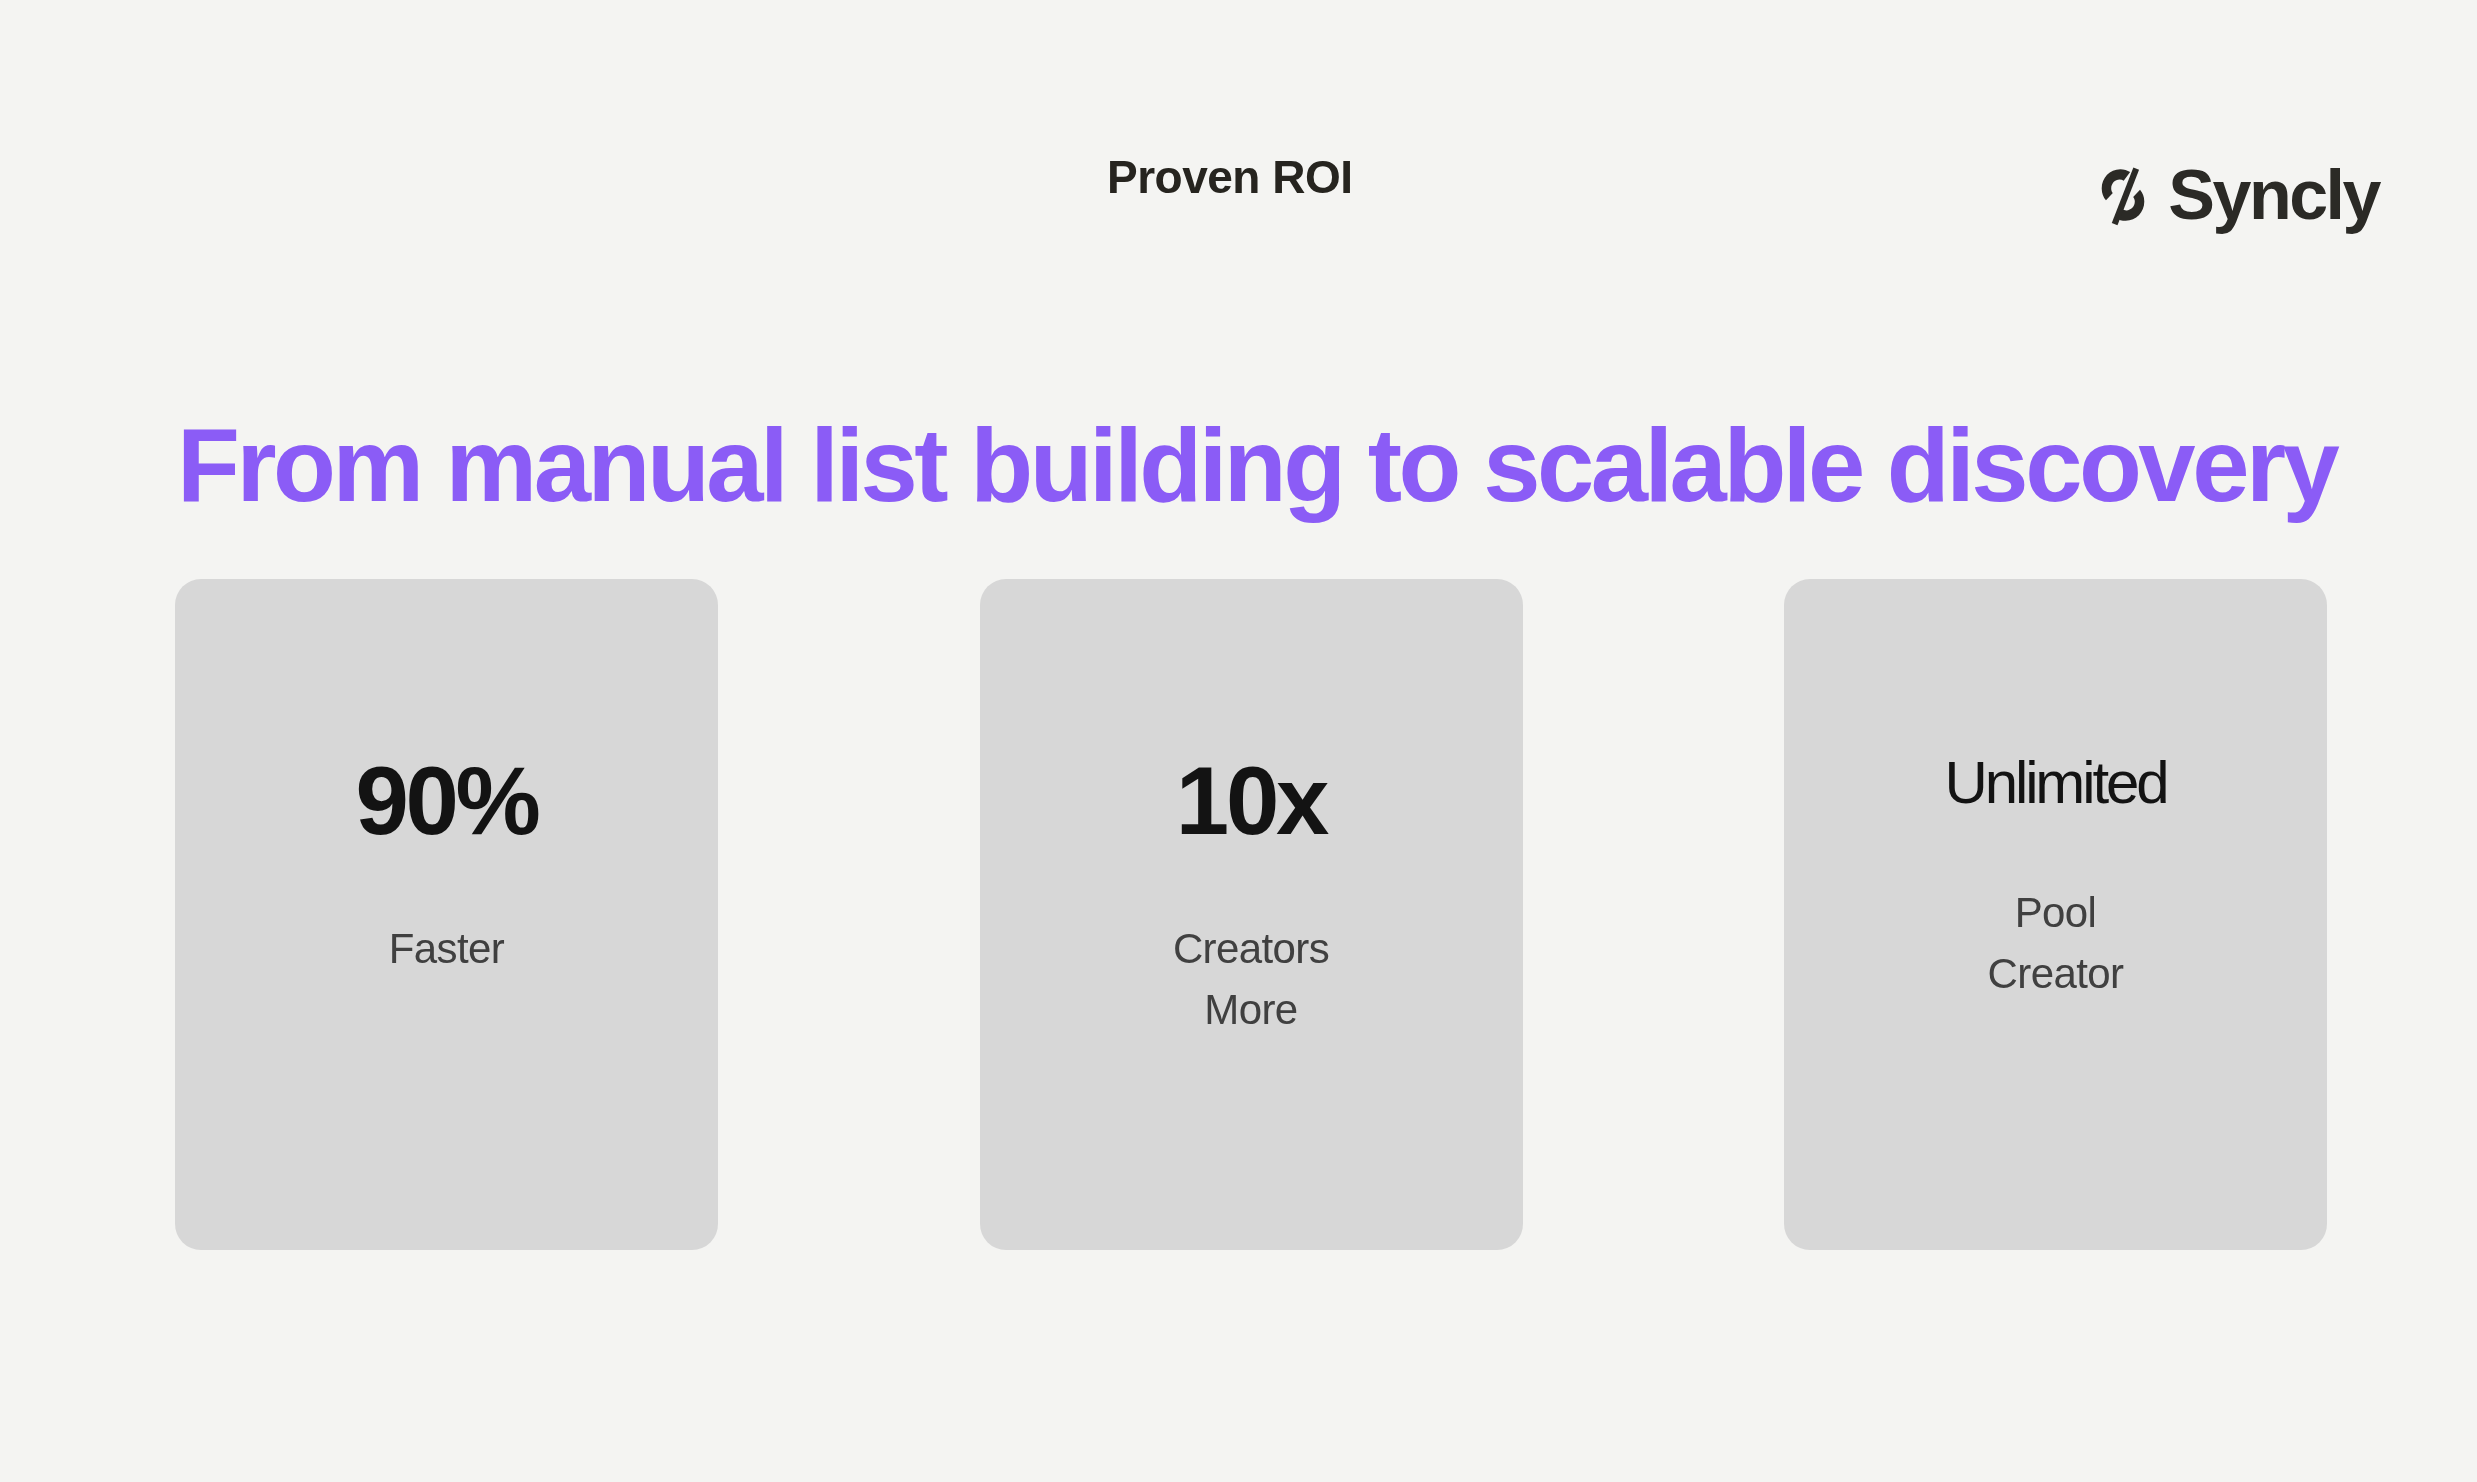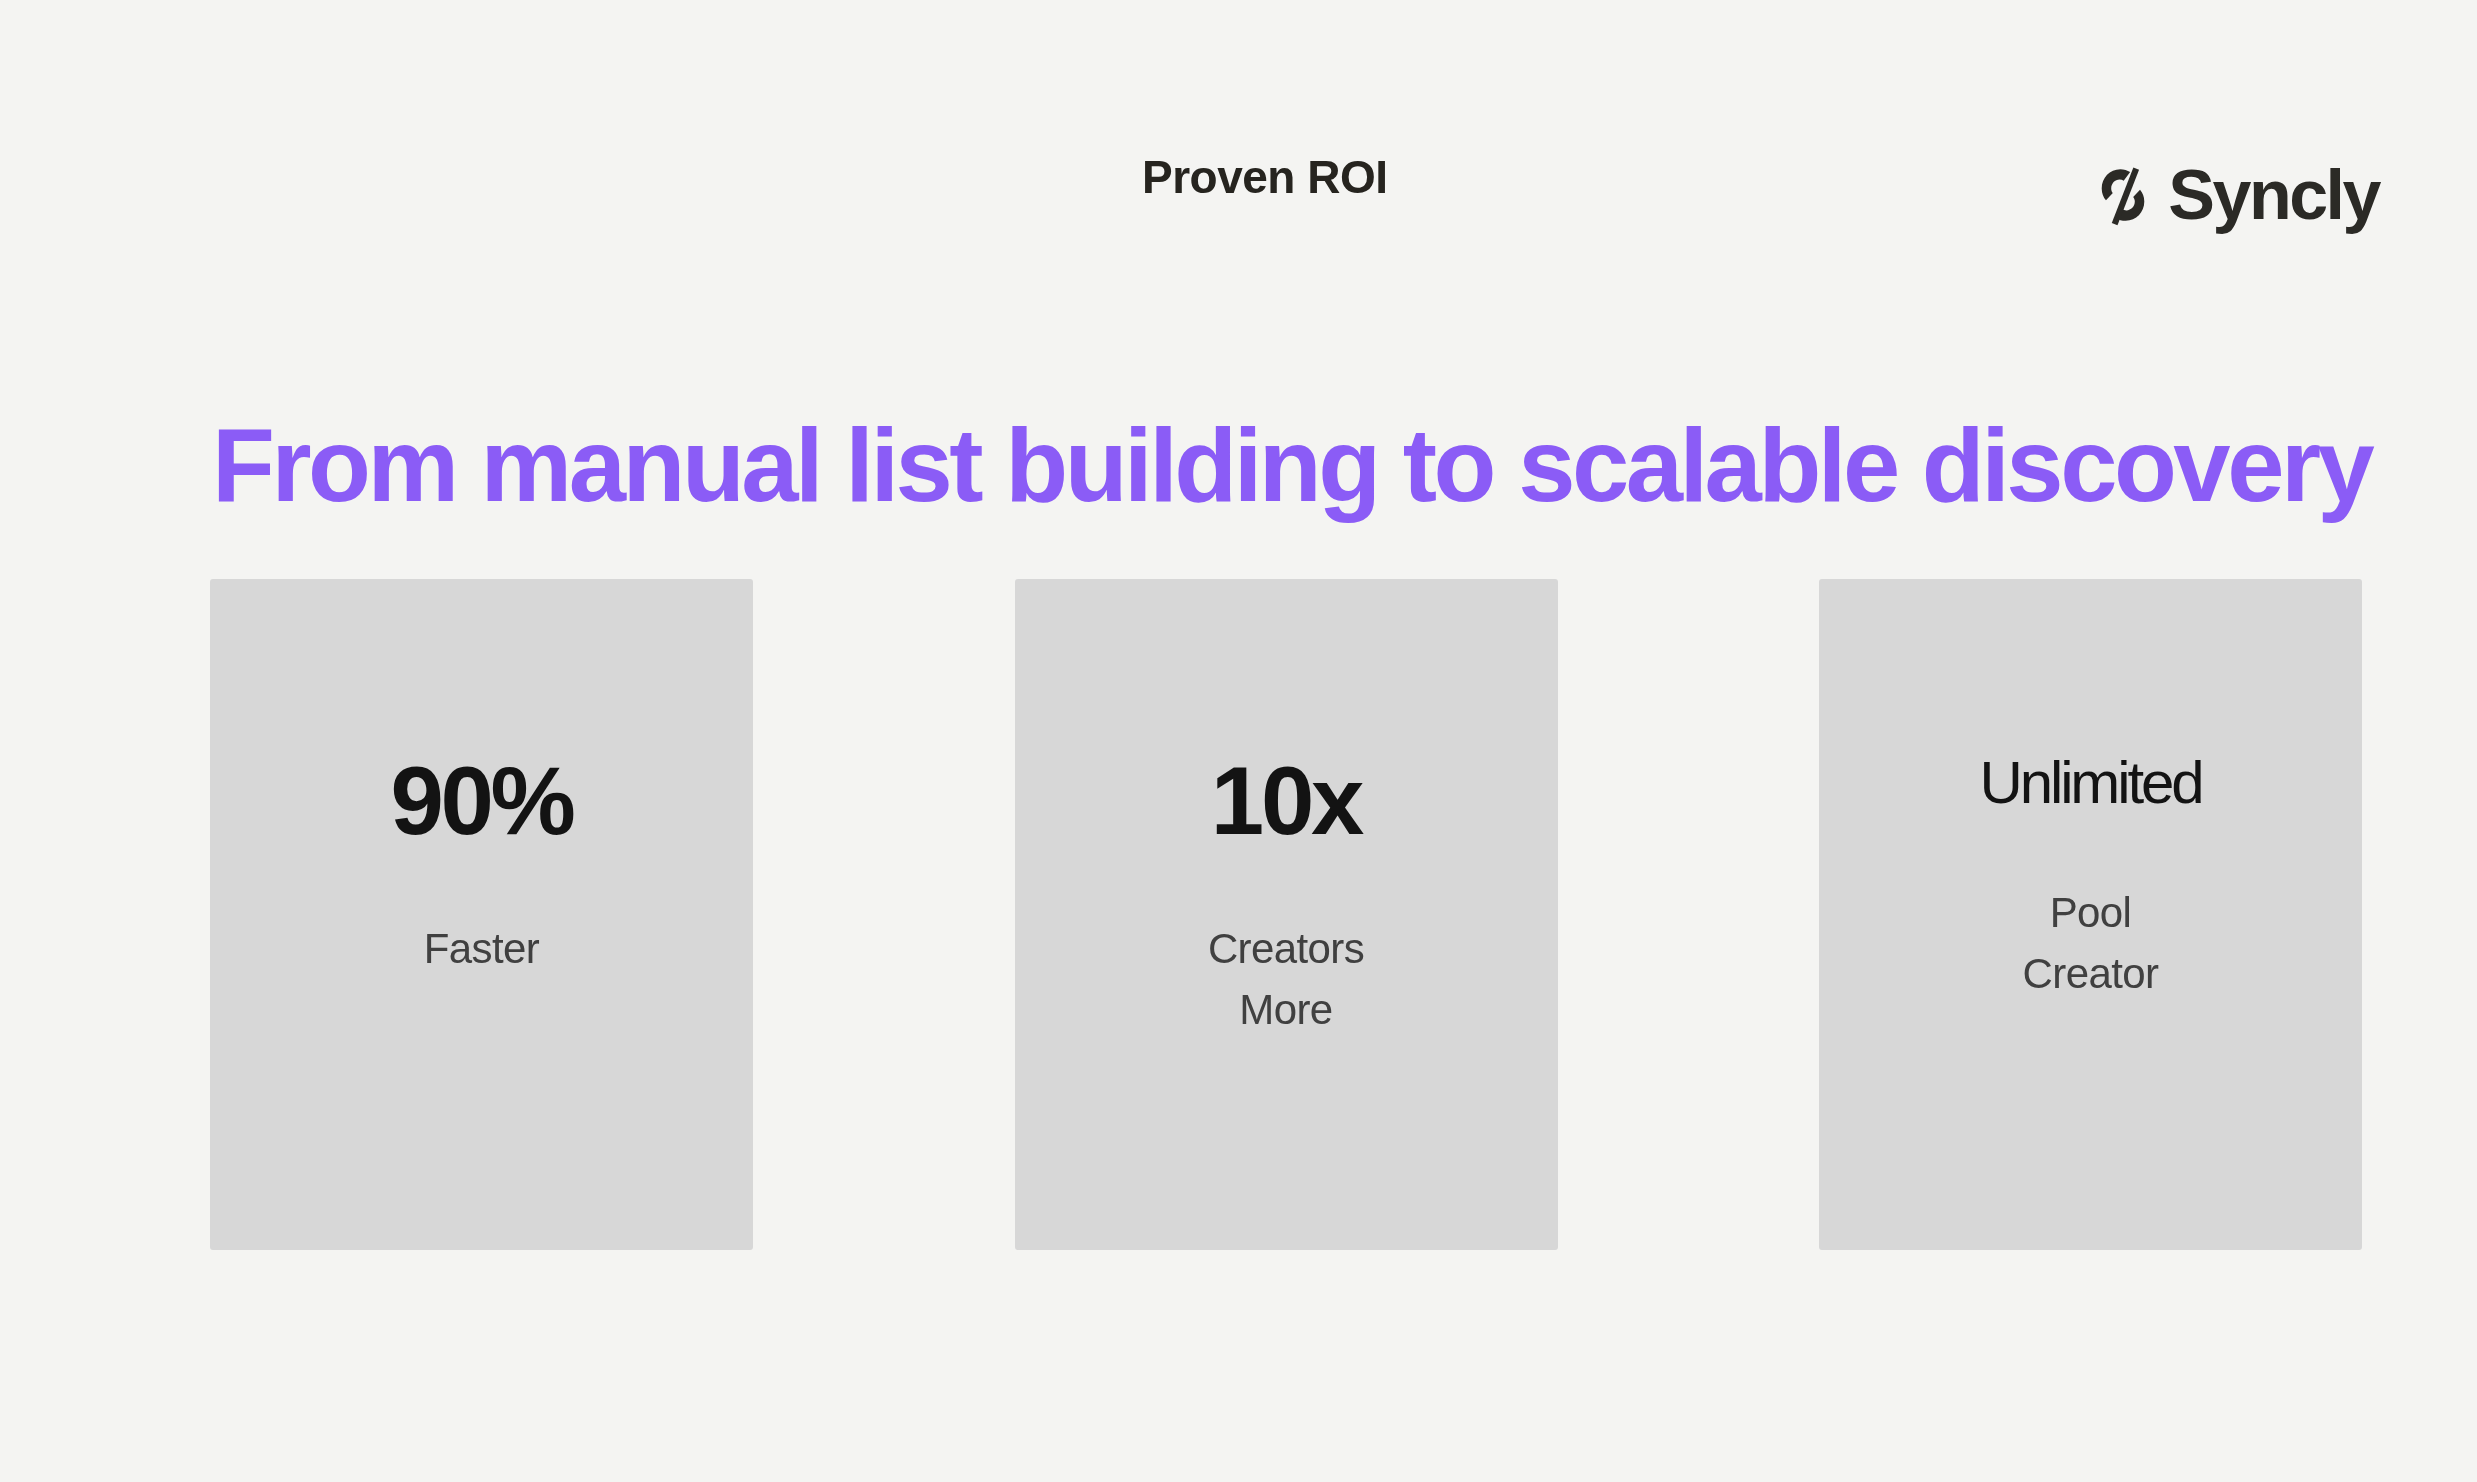--- a/index.html
+++ b/index.html
@@ -13,21 +13,20 @@
     font-family: "Liberation Sans", sans-serif;
     color: #26241f;
     overflow: hidden;
     position: relative;
     -webkit-font-smoothing: antialiased;
   }
 
   .slide {
     position: absolute;
     inset: 0;
-    margin-left: 35px;
   }
 
   
   .eyebrow {
     position: absolute;
     left: 1107px;
     top: 154px;
     font-size: 46px;
     font-weight: 700;
     letter-spacing: -0.5px;
@@ -82,21 +81,21 @@
     width: 2152px;
     height: 671px;
     display: flex;
     justify-content: space-between;
   }
 
   .card {
     width: 543px;
     height: 671px;
     background: #d7d7d7;
-    border-radius: 3px;
+    border-radius: 26px;
     position: relative;
   }
 
   .card-inner {
     position: absolute;
     left: 0;
     right: 0;
     top: 174px;
     text-align: center;
     padding: 0 23.4px;

